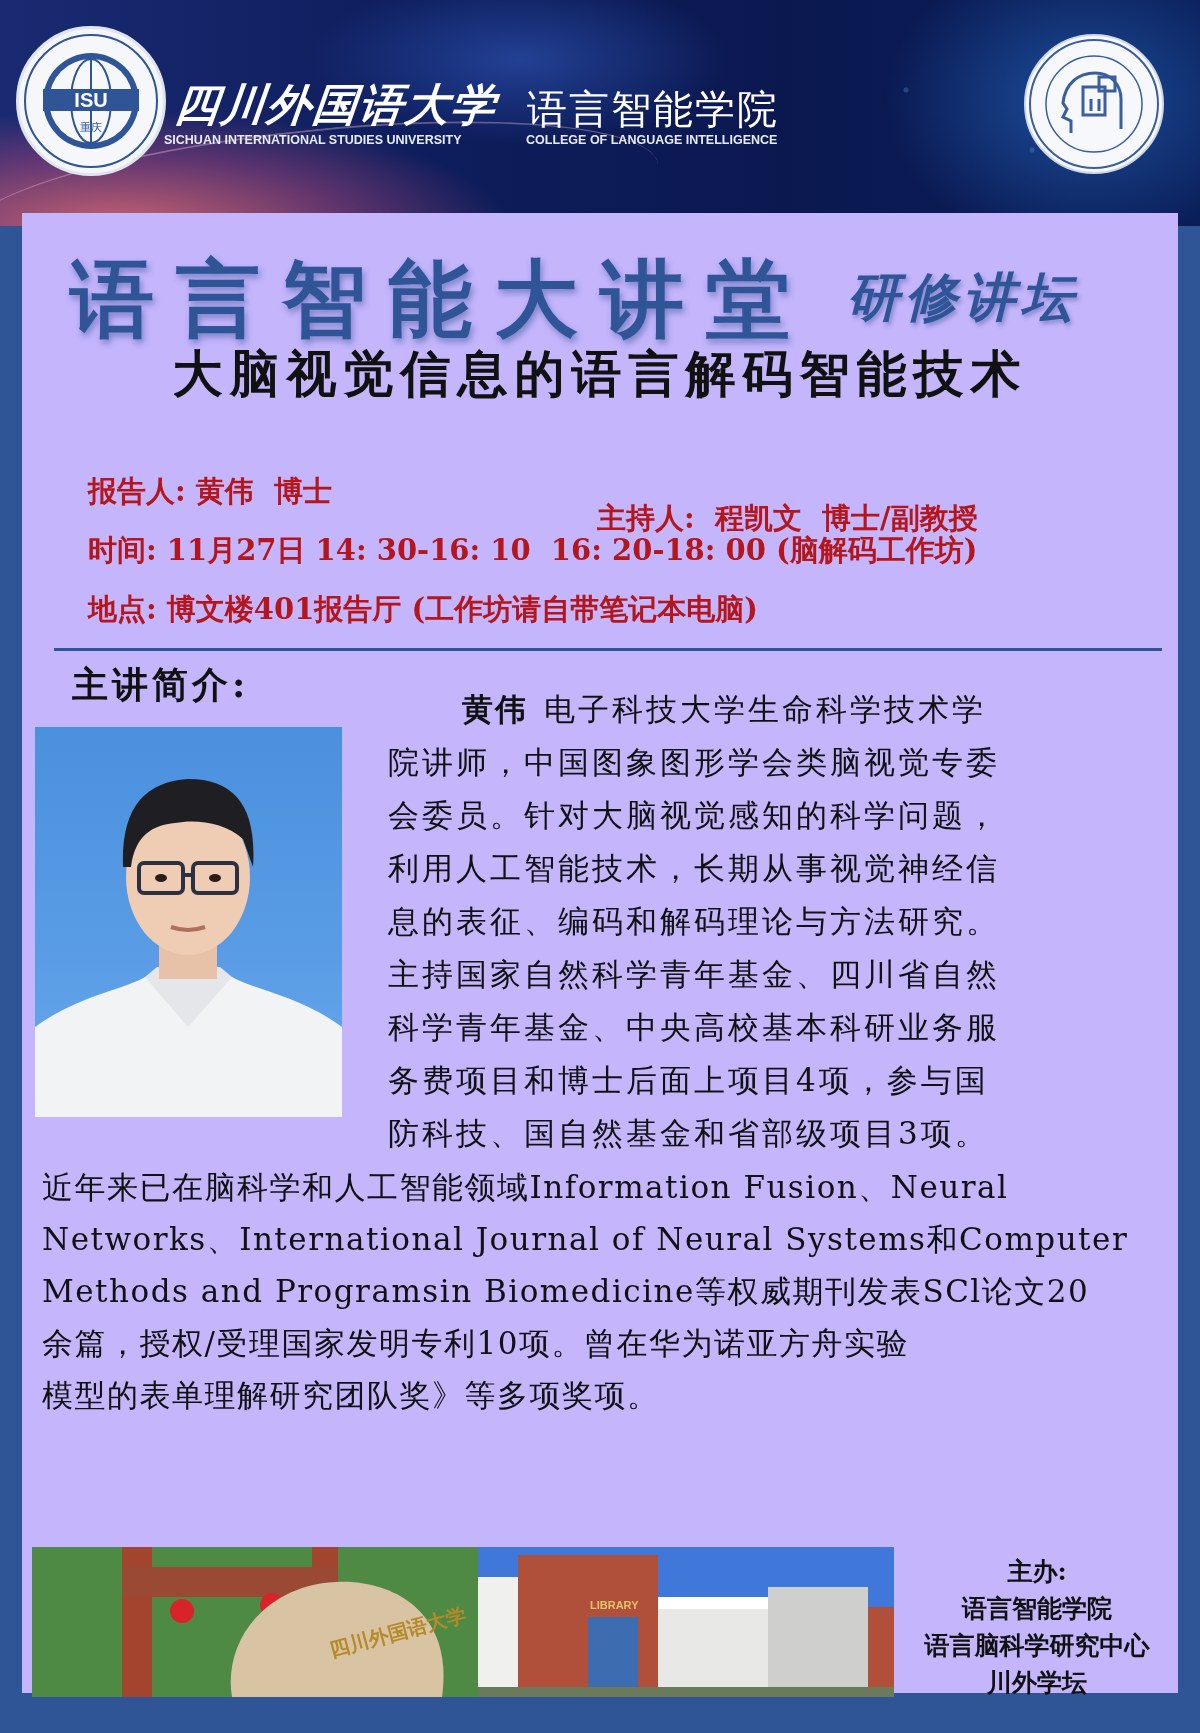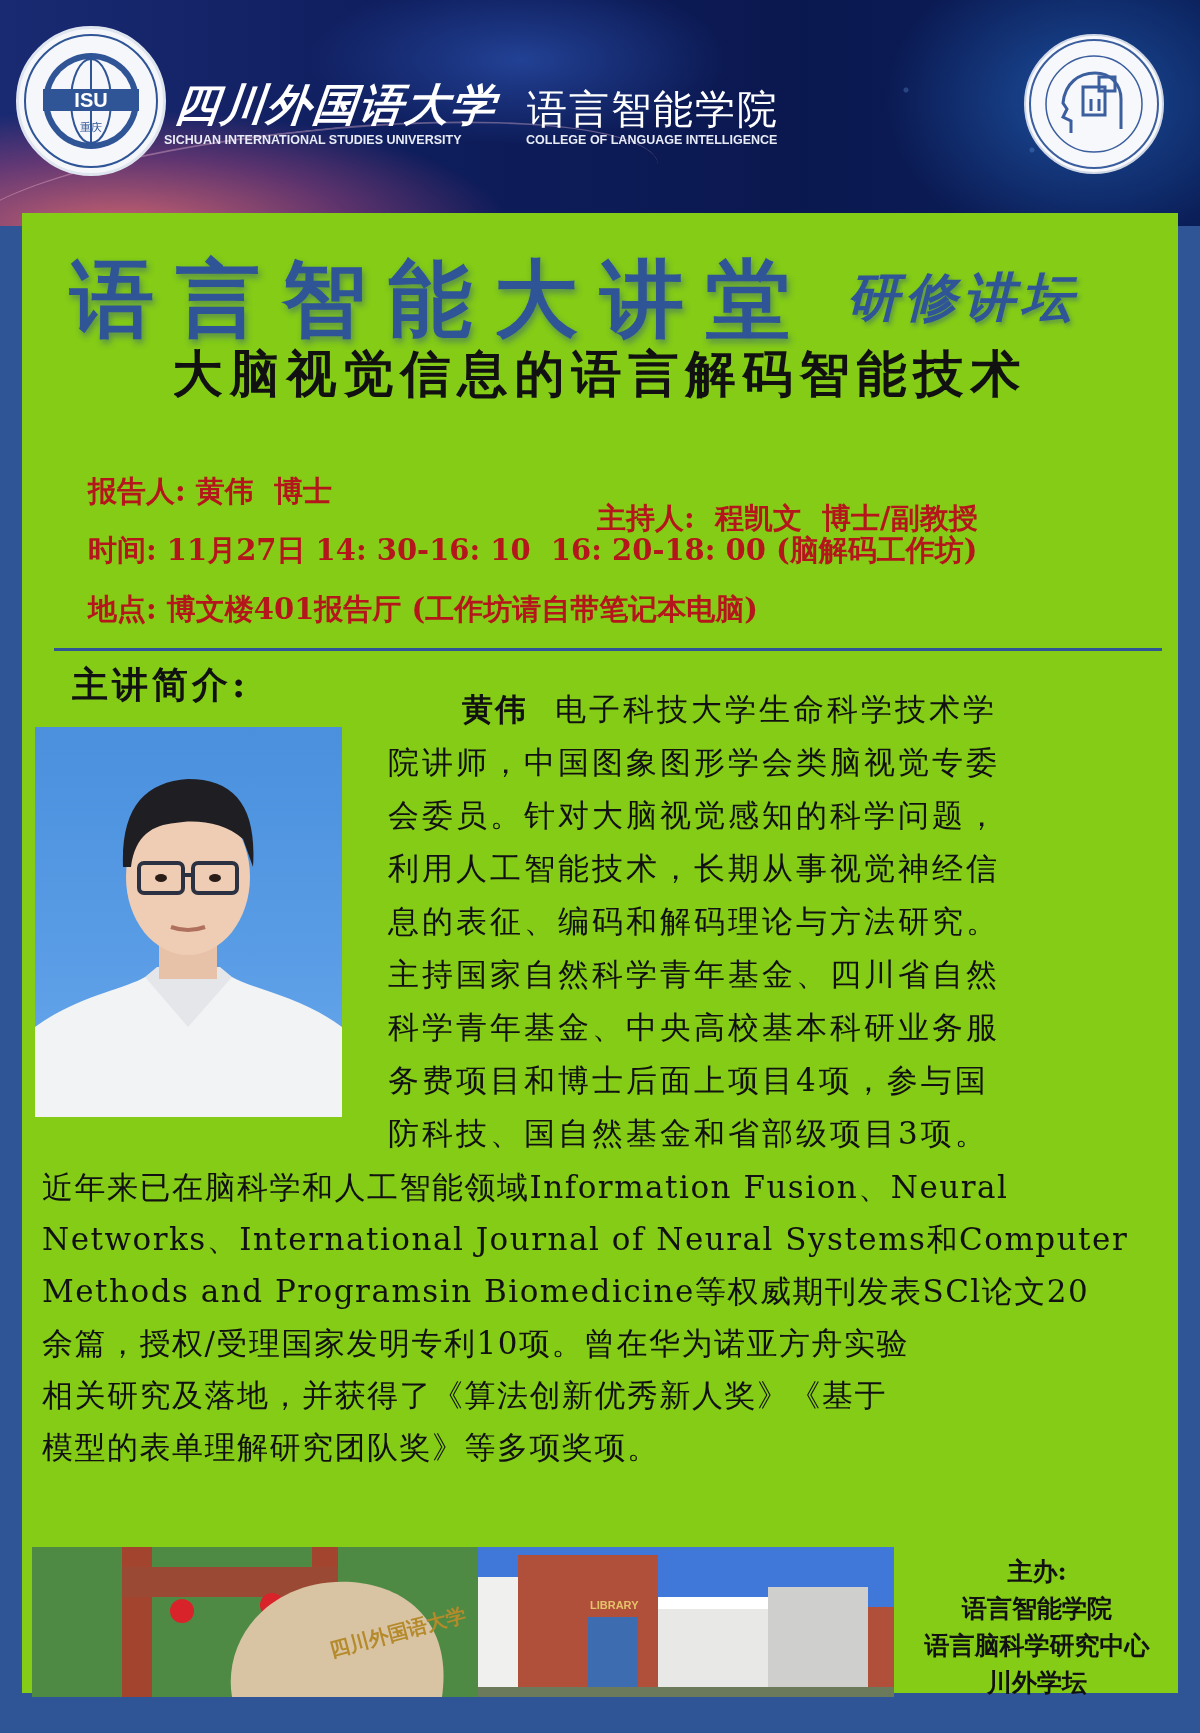--- a/index.html
+++ b/index.html
@@ -52,21 +52,21 @@
   .college-logo {
     position: absolute; left: 1024px; top: 34px; width: 140px; height: 140px; border-radius: 50%;
     background: #f7f8fb; border: 2px solid #cfd7e6;
     display: flex; align-items: center; justify-content: center;
   }
   .college-logo svg { width: 134px; height: 134px; }
 
   
   .panel {
     position: absolute; left: 22px; top: 213px; width: 1156px; height: 1480px;
-    background: #84cc16;
+    background: #c4b5fd;
   }
 
   .lecture-series {
     position: absolute; left: 48px; top: 30px;
     font-family: "DejaVu Sans", sans-serif; font-weight: bold; font-size: 84px;
     color: #2f5597; letter-spacing: 22px;
     text-shadow: 2px 4px 6px rgba(40,70,140,0.45);
   }
   .sub-series {
     position: absolute; left: 825px; top: 50px;
@@ -103,21 +103,21 @@
     background: linear-gradient(180deg, #4a90dd 0%, #5a9de6 60%, #6aa9ec 100%);
     overflow: hidden;
   }
   .photo svg { width: 100%; height: 100%; }
 
   .bio-text {
     position: absolute; left: 366px; top: 470px; width: 775px;
     font-family: "DejaVu Serif", serif; font-size: 31px; line-height: 53px; color: #111;
     letter-spacing: 3px;
   }
-  .bio-text .name { font-weight: bold; margin-left: 74px; margin-right: 27px; letter-spacing: 2px; }
+  .bio-text .name { font-weight: bold; margin-left: 74px; margin-right: 16px; letter-spacing: 2px; }
   .bio-line { display: block; white-space: nowrap; }
 
   .bio-more {
     position: absolute; left: 20px; top: 948px; width: 1120px;
     font-family: "DejaVu Serif", serif; font-size: 31px; line-height: 52px; color: #111;
     letter-spacing: 1.5px;
   }
   .bio-more .bio-line { white-space: nowrap; }
 
   .campus-photos {
@@ -206,21 +206,20 @@
     <span class="bio-line">科学青年基金、中央高校基本科研业务服</span>
     <span class="bio-line">务费项目和博士后面上项目4项，参与国</span>
     <span class="bio-line">防科技、国自然基金和省部级项目3项。</span>
   </div>
 
   <div class="bio-more">
     <span class="bio-line">近年来已在脑科学和人工智能领域Information Fusion、Neural</span>
     <span class="bio-line">Networks、International Journal of Neural Systems和Computer</span>
     <span class="bio-line">Methods and Programsin Biomedicine等权威期刊发表SCl论文20</span>
     <span class="bio-line">余篇，授权/受理国家发明专利10项。曾在华为诺亚方舟实验</span>
-    <span class="bio-line">相关研究及落地，并获得了《算法创新优秀新人奖》《基于</span>
     <span class="bio-line">模型的表单理解研究团队奖》等多项奖项。</span>
   </div>
 
   <div class="campus-photos">
     <div class="campus-photo gate">
       <svg viewBox="0 0 446 150">
         <rect x="0" y="0" width="446" height="150" fill="#4f8a44"></rect>
         <rect x="90" y="0" width="30" height="150" fill="#a2442e"></rect>
         <rect x="280" y="0" width="26" height="150" fill="#a2442e"></rect>
         <rect x="90" y="20" width="216" height="30" fill="#9a4a34"></rect>

